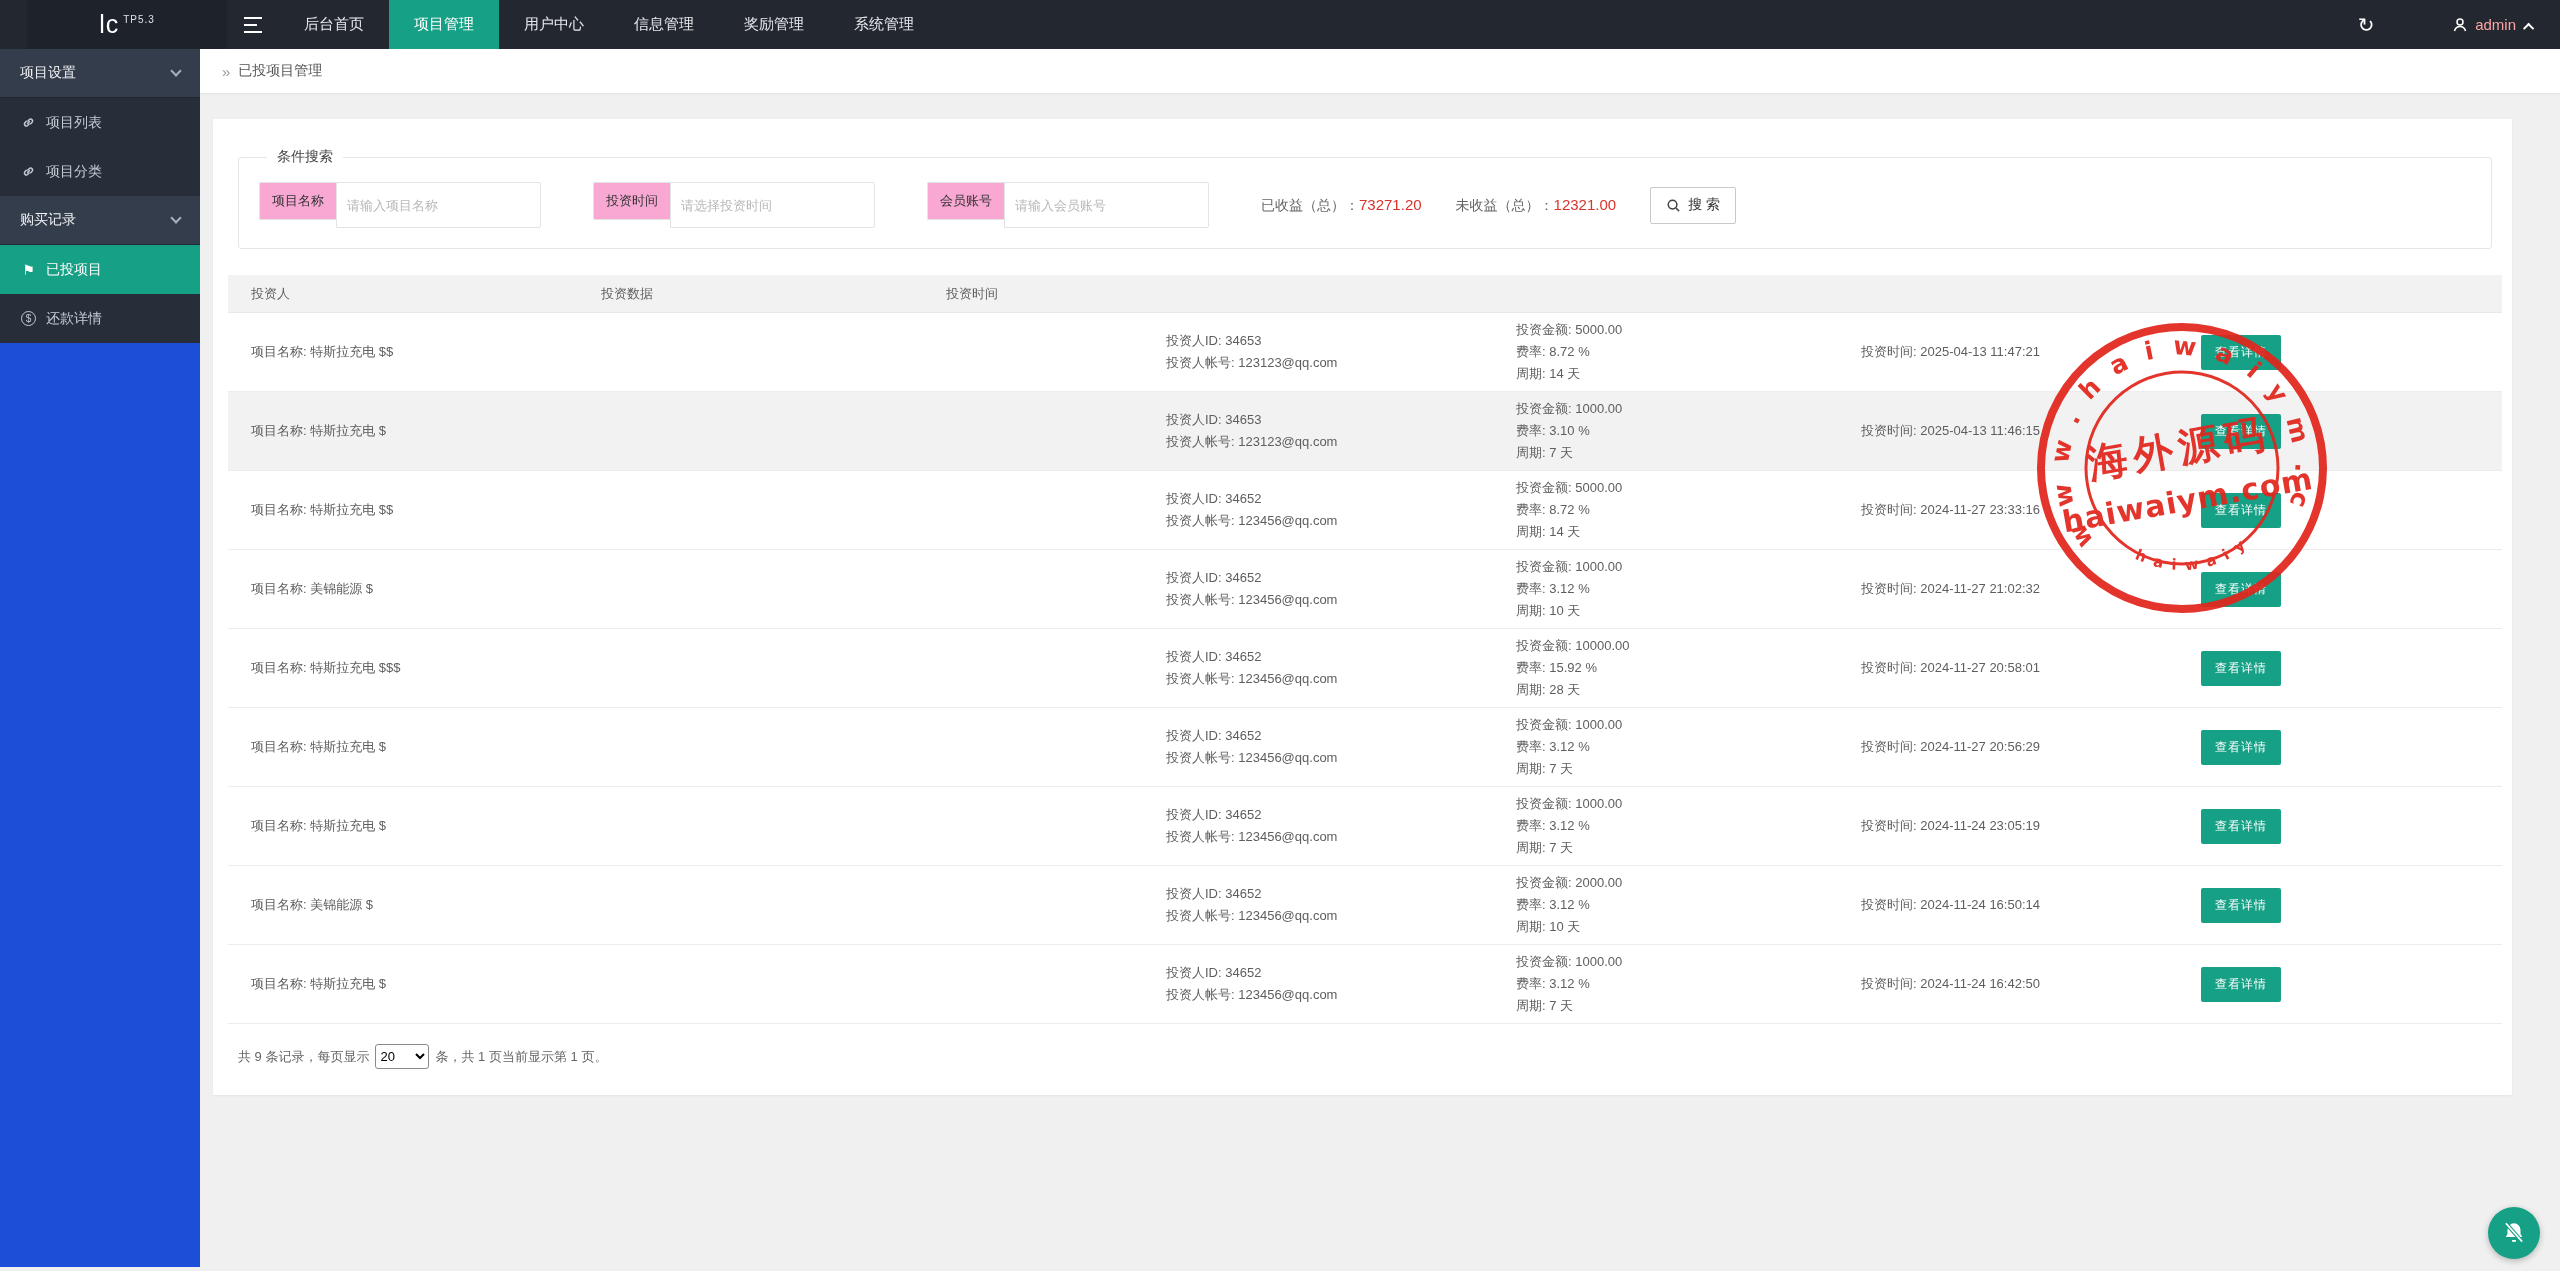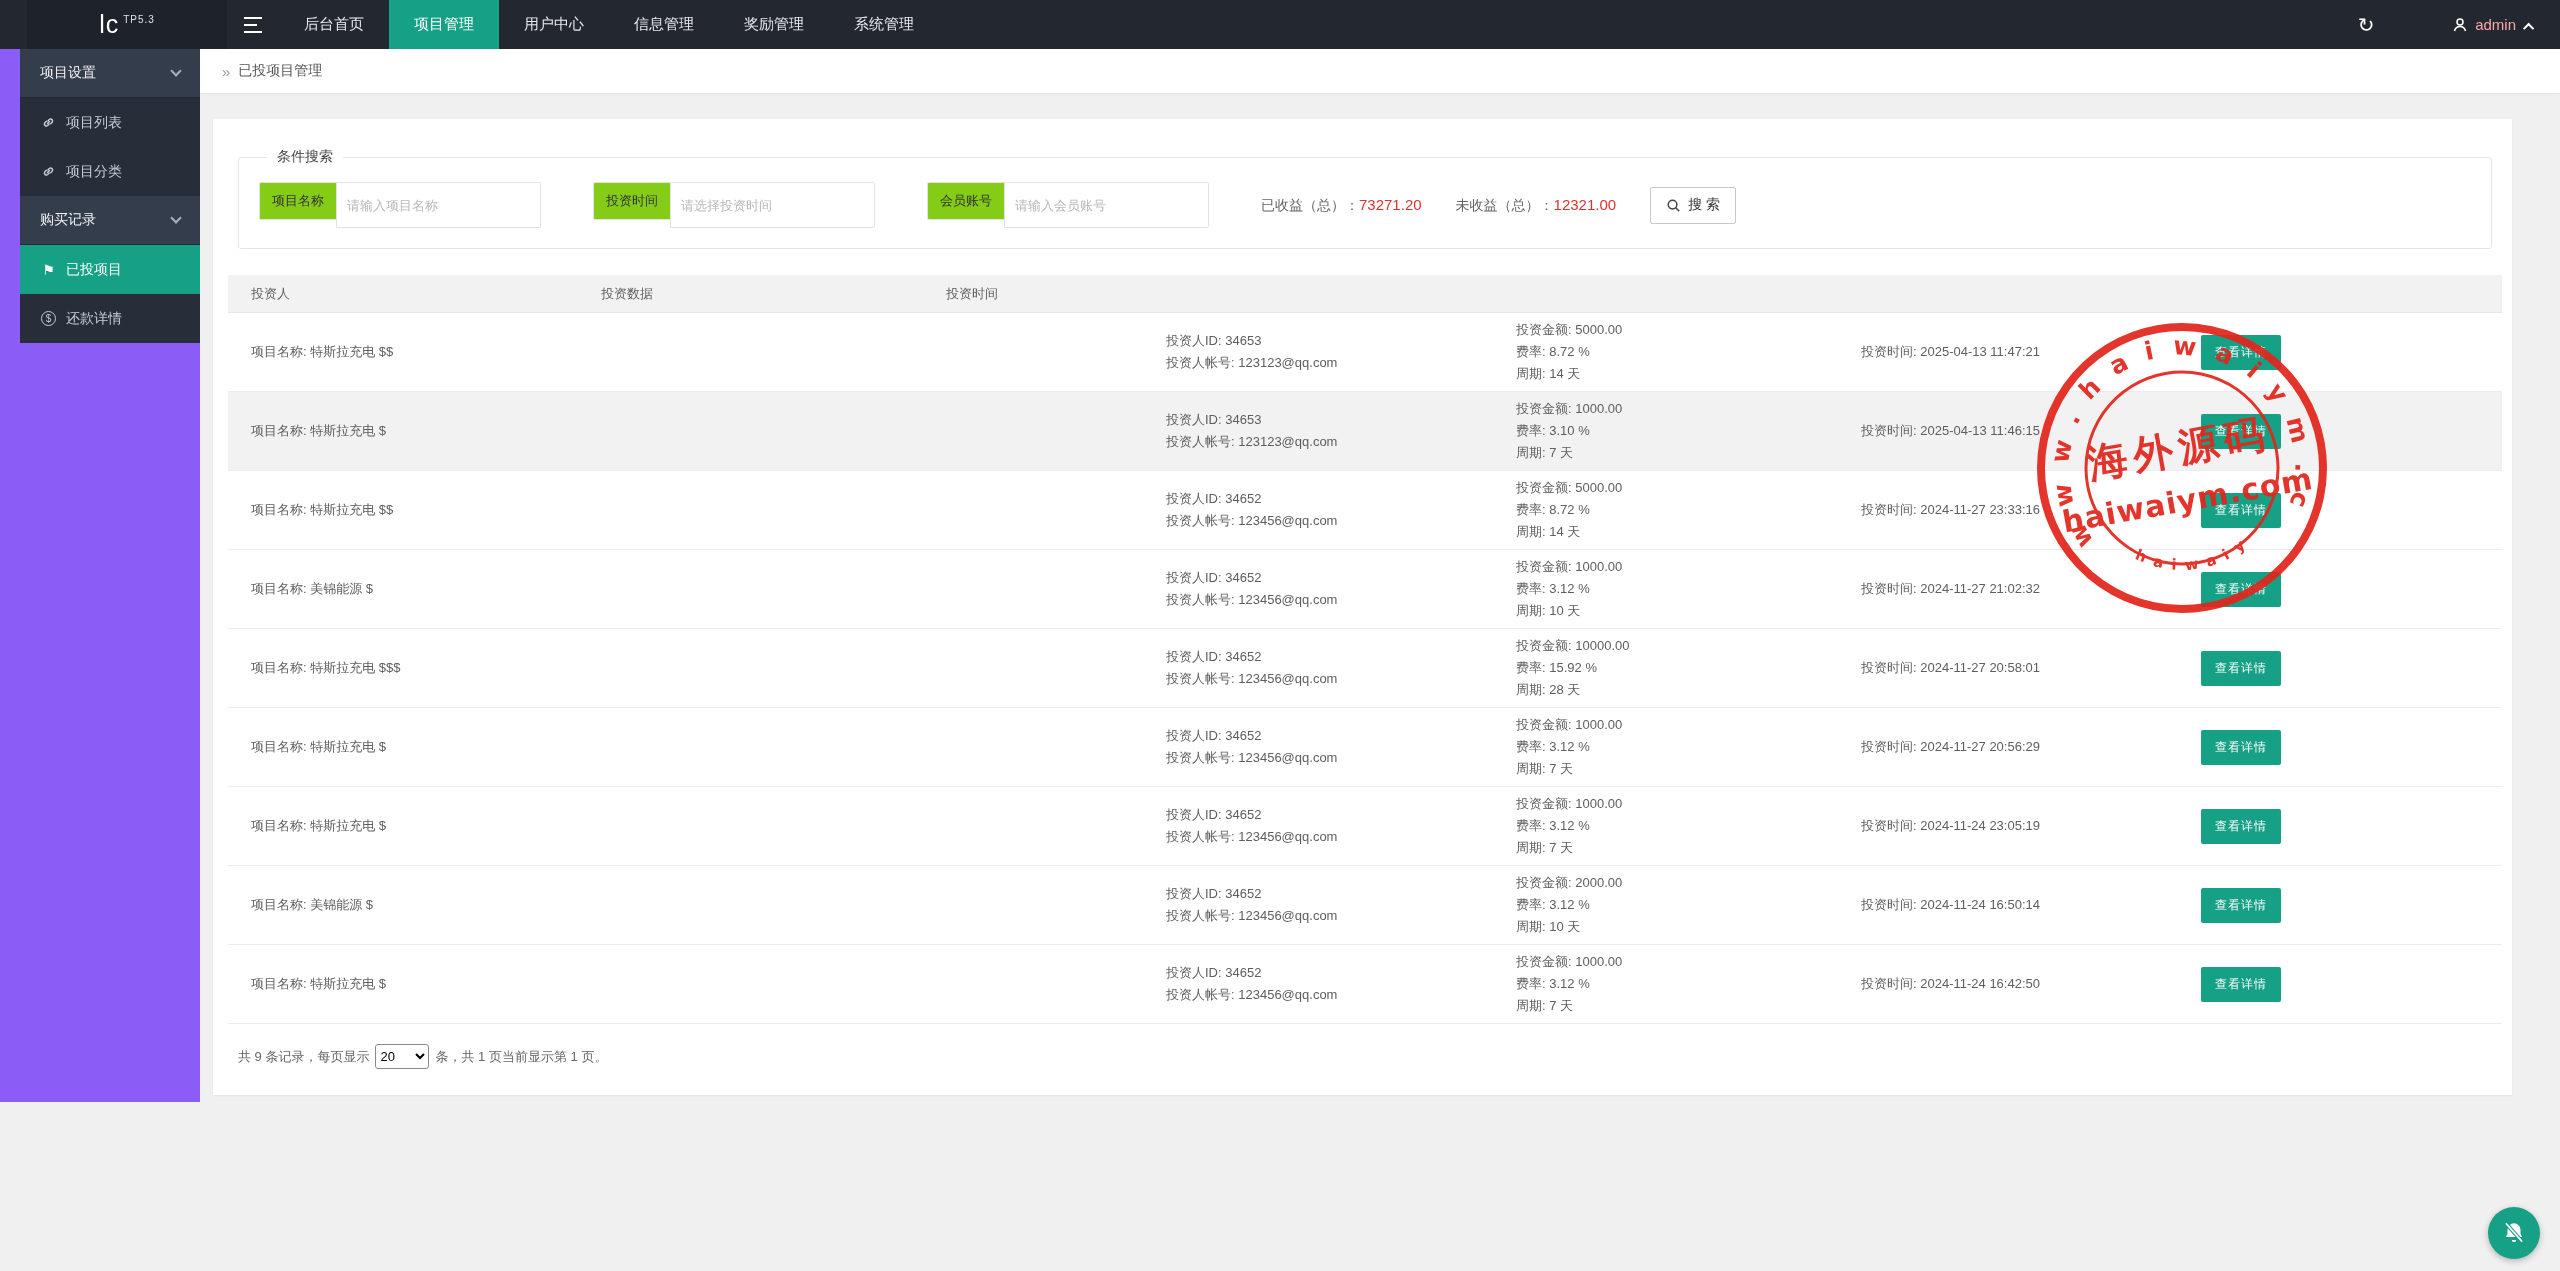--- a/index.html
+++ b/index.html
@@ -15,42 +15,42 @@
   .nav { display:flex; align-items:stretch; }
   .nav-item { display:flex; align-items:center; padding:0 25px; color:#e6e9ec; font-size:15px; cursor:pointer; }
   .nav-item.active { background:#16a085; color:#fff; }
   .top-right { margin-left:auto; display:flex; align-items:center; }
   .refresh { color:#fff; font-size:20px; width:60px; text-align:center; cursor:pointer; margin-right:30px; }
   .adminbox { display:flex; align-items:center; color:#fca5a5; font-size:15px; padding:0 26px; cursor:pointer; height:100%; }
   .adminbox svg { margin-right:7px; }
   .chev-up { width:8px; height:8px; border-left:2px solid #fff; border-top:2px solid #fff; transform:rotate(45deg) translateY(2px); margin-left:10px; margin-top:4px; }
 
   
-  .sidebar { position:fixed; top:49px; left:0; width:200px; height:1053px; background:#8b5cf6; z-index:90;padding-left:20px; }
+  .sidebar { position:fixed; top:49px; left:0; width:200px; height:1218px; background:#1d4ed8; z-index:90; }
   .sgroup-header { height:49px; display:flex; align-items:center; justify-content:space-between; padding:0 20px; background:#333d4b; color:#f0f2f4; font-size:14px; cursor:pointer; border-bottom:1px solid #222932; }
   .chev-down { width:8px; height:8px; border-right:2px solid #a7b0ba; border-bottom:2px solid #a7b0ba; transform:rotate(45deg); margin-top:-4px; }
   .sitem { height:49px; display:flex; align-items:center; padding:0 20px; color:#c6ccd4; font-size:14px; cursor:pointer; background:#272e39; }
   .sitem .icon { width:17px; margin-right:9px; display:inline-flex; align-items:center; justify-content:center; color:#c6ccd4; }
   .sitem.active { background:#16a085; color:#fff; }
   .sitem.active .icon { color:#fff; }
   .flag-glyph { font-size:14px; line-height:1; }
   .dollar-circle { width:15px; height:15px; border:1.5px solid currentColor; border-radius:50%; font-size:10px; display:inline-flex; align-items:center; justify-content:center; }
 
   
   .content { position:relative; margin-left:200px; padding-top:49px; width:2360px; min-height:1271px; background:#f0f0f0; }
   .breadcrumb { height:44px; background:#fff; display:flex; align-items:center; padding-left:22px; font-size:14px; color:#555; box-shadow:0 1px 2px rgba(0,0,0,.06); }
   .breadcrumb .arrow { color:#999; margin-right:8px; font-size:15px; }
 
   .card { margin:26px 48px 0 13px; background:#fff; padding:15px 10px 26px 15px; min-height:902px; box-shadow:0 1px 2px rgba(0,0,0,.05); }
 
   fieldset.search { border:1px solid #e6e6e6; border-radius:3px; margin:14px 10px 0 10px; padding:16px 20px 20px 20px; }
   fieldset.search legend { font-size:14px; color:#444; padding:0 10px; margin-left:8px; }
   .search-row { display:flex; align-items:center; }
   .fgroup { display:flex; align-items:stretch; margin-right:52px; }
-  .fgroup .flabel { display:flex; align-items:center; padding:0 12px; height:38px; background:#84cc16; border:1px solid #e3e3e3; border-right:none; font-size:13px; color:#333; border-radius:2px 0 0 2px; white-space:nowrap; }
+  .fgroup .flabel { display:flex; align-items:center; padding:0 12px; height:38px; background:#f9a8d4; border:1px solid #e3e3e3; border-right:none; font-size:13px; color:#333; border-radius:2px 0 0 2px; white-space:nowrap; }
   .fgroup input { width:205px; height:46px; border:1px solid #e3e3e3; padding:0 10px; font-size:13px; color:#333; outline:none; border-radius:0 2px 2px 0; font-family:inherit; }
   .fgroup input::placeholder { color:#b8b8b8; }
   .totals { display:flex; align-items:center; font-size:14px; color:#666; }
   .total-item { margin-right:34px; white-space:nowrap; }
   .total-item b { color:#d9342c; font-weight:400; font-size:15px; }
   .search-btn { display:flex; align-items:center; height:37px; padding:0 15px; background:#fff; border:1px solid #c9c9c9; border-radius:2px; font-size:14px; color:#333; cursor:pointer; font-family:inherit; }
   .search-btn svg { margin-right:7px; }
 
   
   .tbl { margin-top:26px; }

